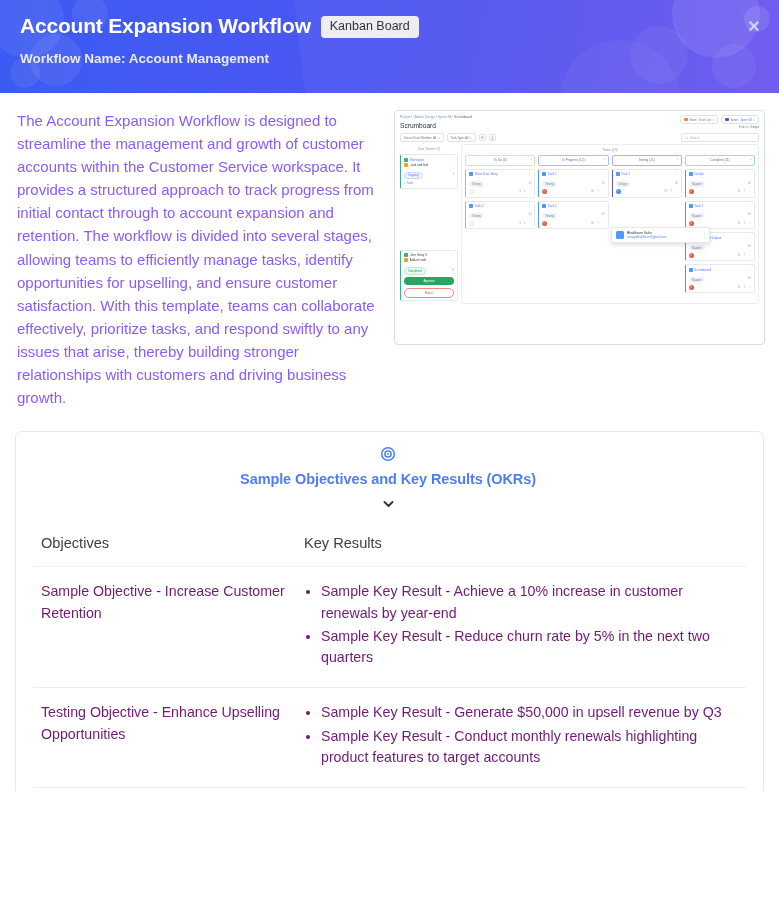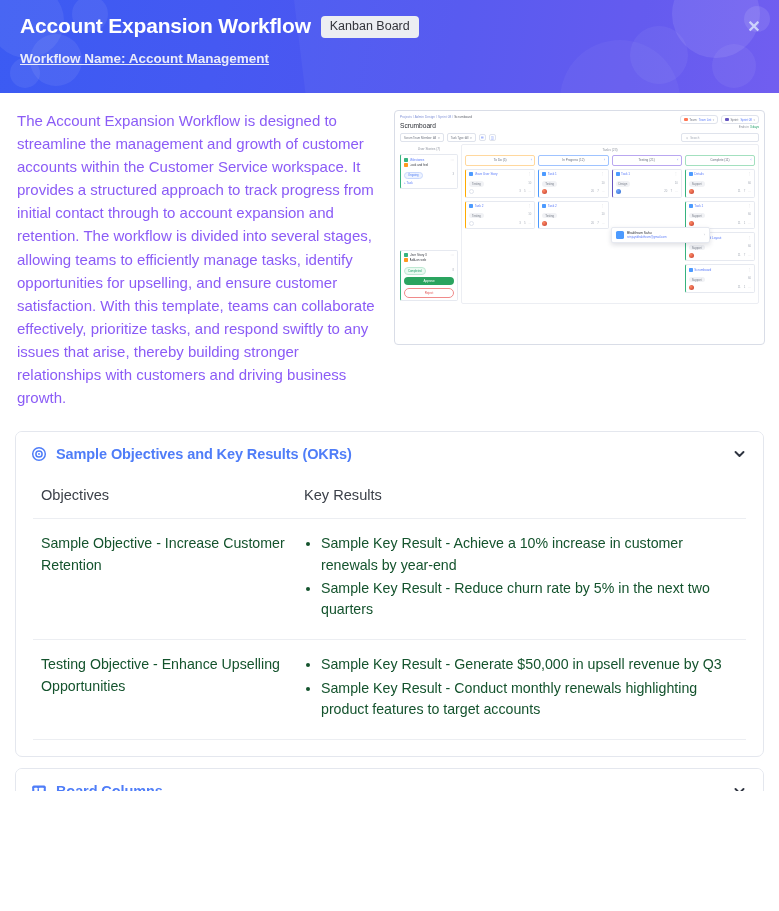--- a/index.html
+++ b/index.html
@@ -55,21 +55,21 @@
   }
   .hdr-badge {
     background: #eceef2; color: #32343a;
     font-size: 12.5px; border-radius: 4px;
     padding: 4px 9px 5px; line-height: 1; white-space: nowrap;
     margin-top: 2px;
   }
   .hdr-sub {
     position: relative; z-index: 3;
     margin-top: 13px;
-    font-size: 13.5px; font-weight: bold; color: #e9ebfb; text-decoration: underline;
+    font-size: 13.5px; font-weight: bold; color: #e9ebfb;
   }
   .hdr-close {
     position: absolute; right: 14px; top: 15px; z-index: 4;
     width: 22px; height: 22px;
     display: flex; align-items: center; justify-content: center;
     color: #ccd2fb; font-size: 16px; font-weight: bold;
     cursor: pointer; background: none; border: none;
     font-family: "Liberation Sans", sans-serif;
   }
 
@@ -191,37 +191,37 @@
   .tb-tip .ar { margin-left: auto; color: #b6bbc4; font-size: 3.4px; }
 
   
   .acc-wrap { margin-top: 22px; padding: 0 1px; }
   .acc {
     border: 1px solid #e4e7ee; border-radius: 7px; background: #fff;
     margin-bottom: 11px; overflow: hidden;
   }
   .acc-head {
     display: flex; align-items: center; gap: 9px;
-    padding: 13px 17px 13px 14px; cursor: pointer; background: #fff;
+    padding: 13px 17px 13px 14px; cursor: pointer; background: #fff; flex-direction: column;
   }
   .acc-ico { width: 17px; height: 17px; flex: 0 0 17px; color: #4f7df8; display: flex; align-items: center; justify-content: center; }
   .acc-ico svg { display: block; }
   .acc-label { font-size: 14.5px; font-weight: bold; color: #4f7df8; flex: 1 1 auto; letter-spacing: -0.1px; }
   .chev { width: 14px; height: 14px; flex: 0 0 14px; color: #2e3440; display: flex; align-items: center; justify-content: center; }
 
   .acc-body { padding: 2px 17px 16px 17px; }
 
   table.okr { width: 100%; border-collapse: collapse; }
   table.okr th {
     text-align: left; font-size: 14.6px; font-weight: normal; color: #3b4049;
     padding: 10px 8px 15px 8px; border-bottom: 1px solid #eceef2; vertical-align: bottom;
   }
   table.okr th.c1 { width: 263px; }
   table.okr td {
-    font-size: 14.2px; color: #14532d; line-height: 1.5;
+    font-size: 14.2px; color: #701a75; line-height: 1.5;
     padding: 14px 8px 17px 8px; border-bottom: 1px solid #eceef2; vertical-align: top;
   }
   table.okr tr:last-child td { border-bottom: 1px solid #eceef2; }
   table.okr ul { margin: 0; padding-left: 17px; }
   table.okr li { margin-bottom: 2px; }
 </style>
 </head>
 <body>
 
 <div class="modal">

